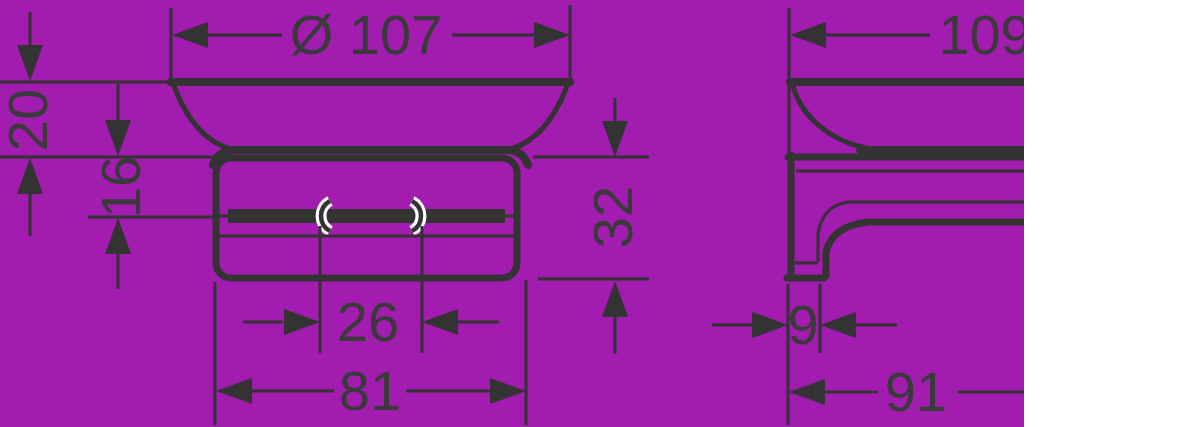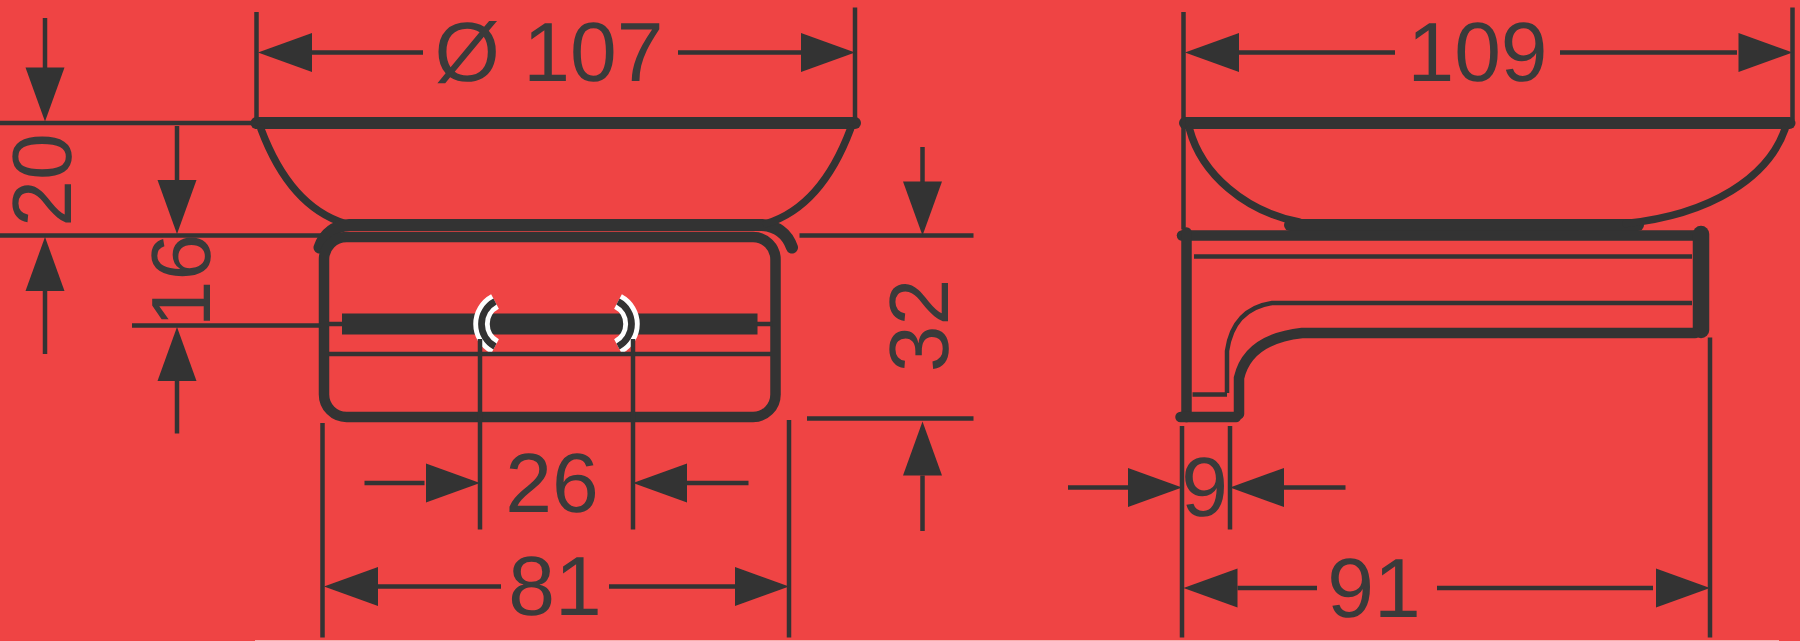--- a/index.html
+++ b/index.html
@@ -1,23 +1,23 @@
 <!DOCTYPE html>
 <html><head>
 <meta charset="utf-8">
 <style>
   html, body {
     margin: 0;
     padding: 0;
     background: #ffffff;
   }
   #stage {
-    width: 1200px;
+    width: 1024px;
     height: 427px;
-    background: #ef4444;
+    background: #a21caf;
     position: relative;
     overflow: hidden;
   }
   svg text {
     font-family: "Liberation Sans", "DejaVu Sans", sans-serif;
     font-size: 56px;
     fill: #3a3a3a;
     font-weight: 400;
   }
   .thin   { stroke: #333333; stroke-width: 3;  fill: none; stroke-linecap: butt; }

